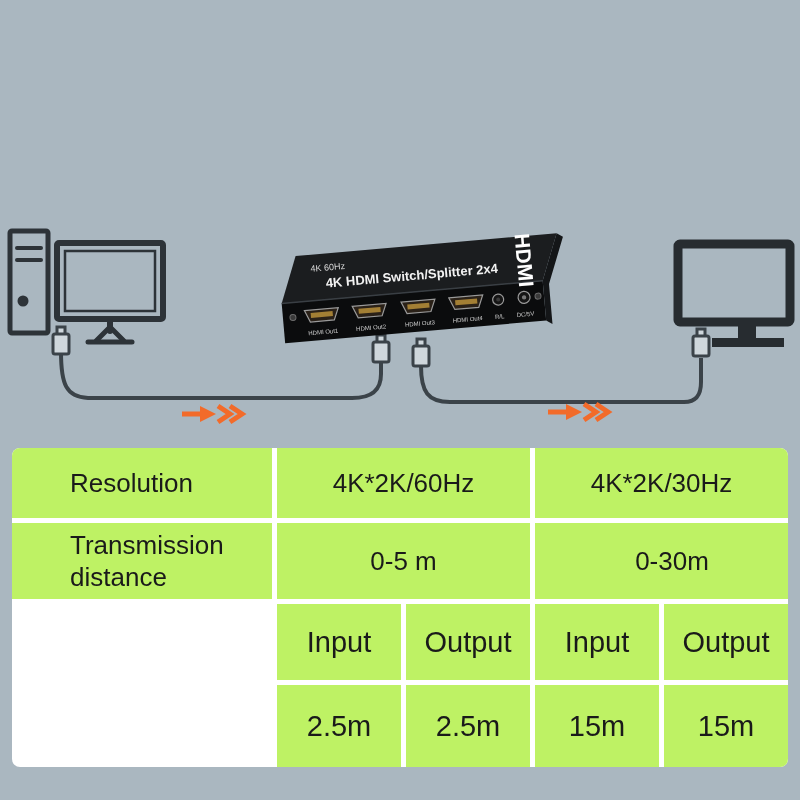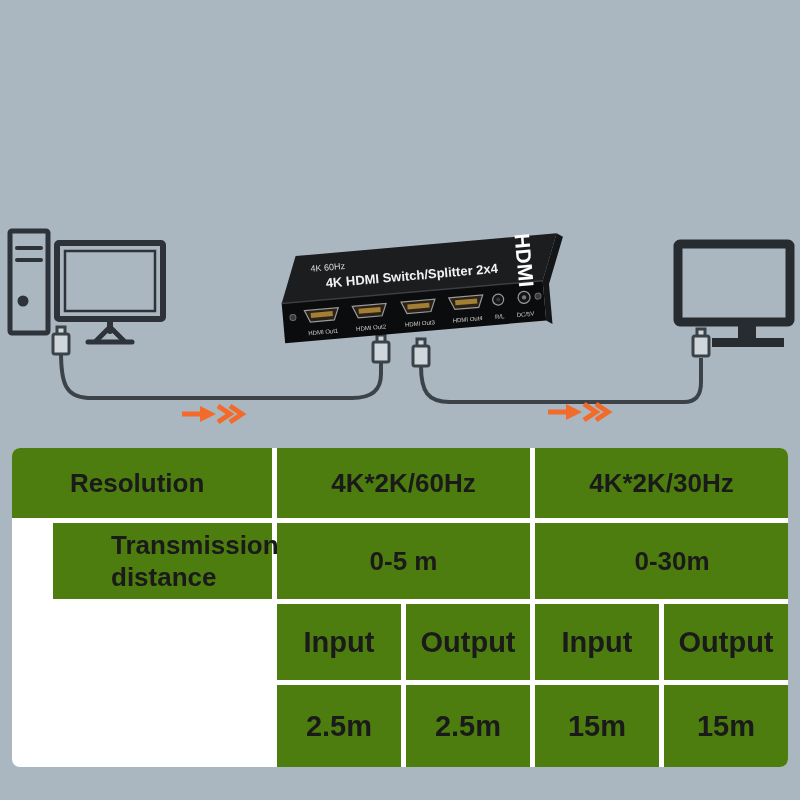--- a/index.html
+++ b/index.html
@@ -14,32 +14,32 @@
   .spec-table {
     position:absolute; left:12px; top:448px; width:776px; height:319px;
     display:grid;
     grid-template-columns:260px 124px 124px 124px 124px;
     grid-template-rows:70px 76px 76px 82px;
     gap:5px;
     background:#ffffff;
     border-radius:8px; overflow:hidden;
   }
   .cell {
-    background:#4d7c0f;
+    background:#bef264;
     display:flex; align-items:center; justify-content:center;
-    color:#1a1a1a; font-weight:700; font-size:26px; line-height:1.25;
+    color:#1a1a1a; font-weight:400; font-size:26px; line-height:1.25;
     text-align:center;
   }
   .cell.label { justify-content:flex-start; text-align:left; padding-left:58px; padding-right:10px; }
   .cell.mid { font-size:29px; }
 
   .res-label   { grid-area:1/1; }
   .res-left    { grid-area:1/2/2/4; }
   .res-right   { grid-area:1/4/2/6; }
-  .trans-label { grid-area:2/1;margin-left:41px; }
+  .trans-label { grid-area:2/1; }
   .trans-left  { grid-area:2/2/3/4; }
   .trans-right { grid-area:2/4/3/6;padding-left:21px; }
   .cable-label { grid-area:3/1/5/2; }
   .h1 { grid-area:3/2; } .h2 { grid-area:3/3; } .h3 { grid-area:3/4; } .h4 { grid-area:3/5; }
   .v1 { grid-area:4/2; } .v2 { grid-area:4/3; } .v3 { grid-area:4/4; } .v4 { grid-area:4/5; }
 </style>
 </head>
 <body>
 
 <div class="stage">

